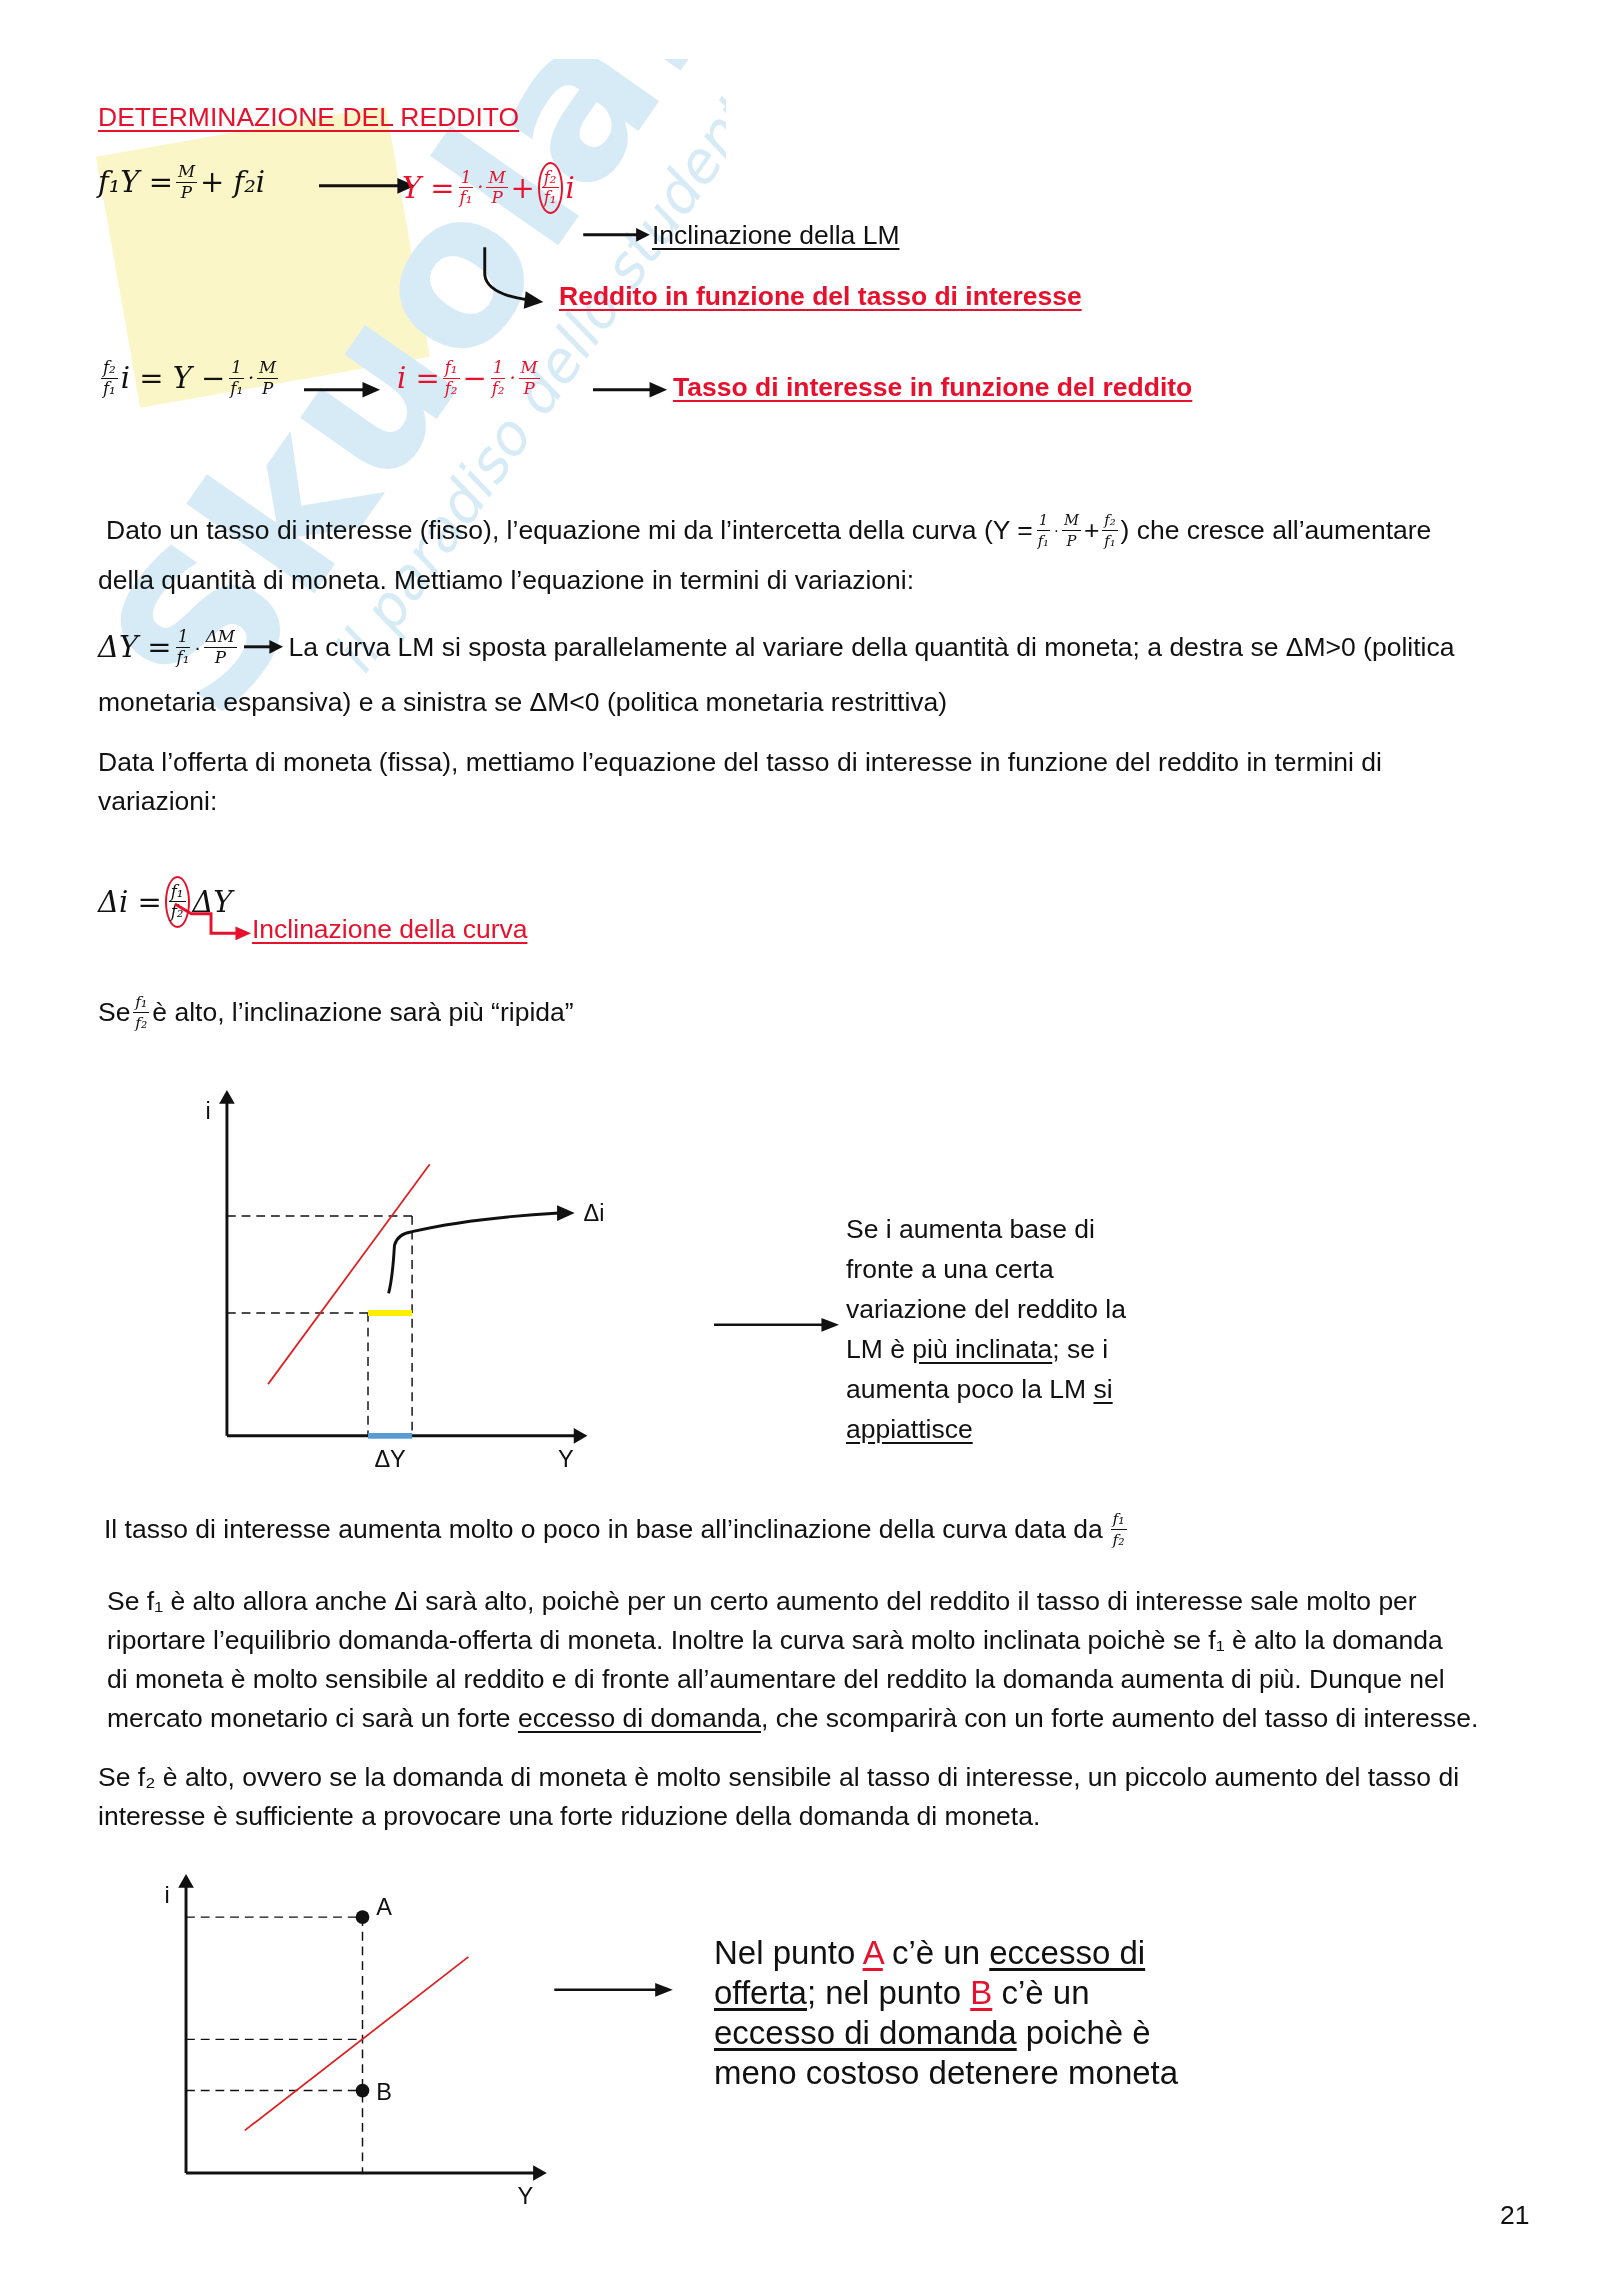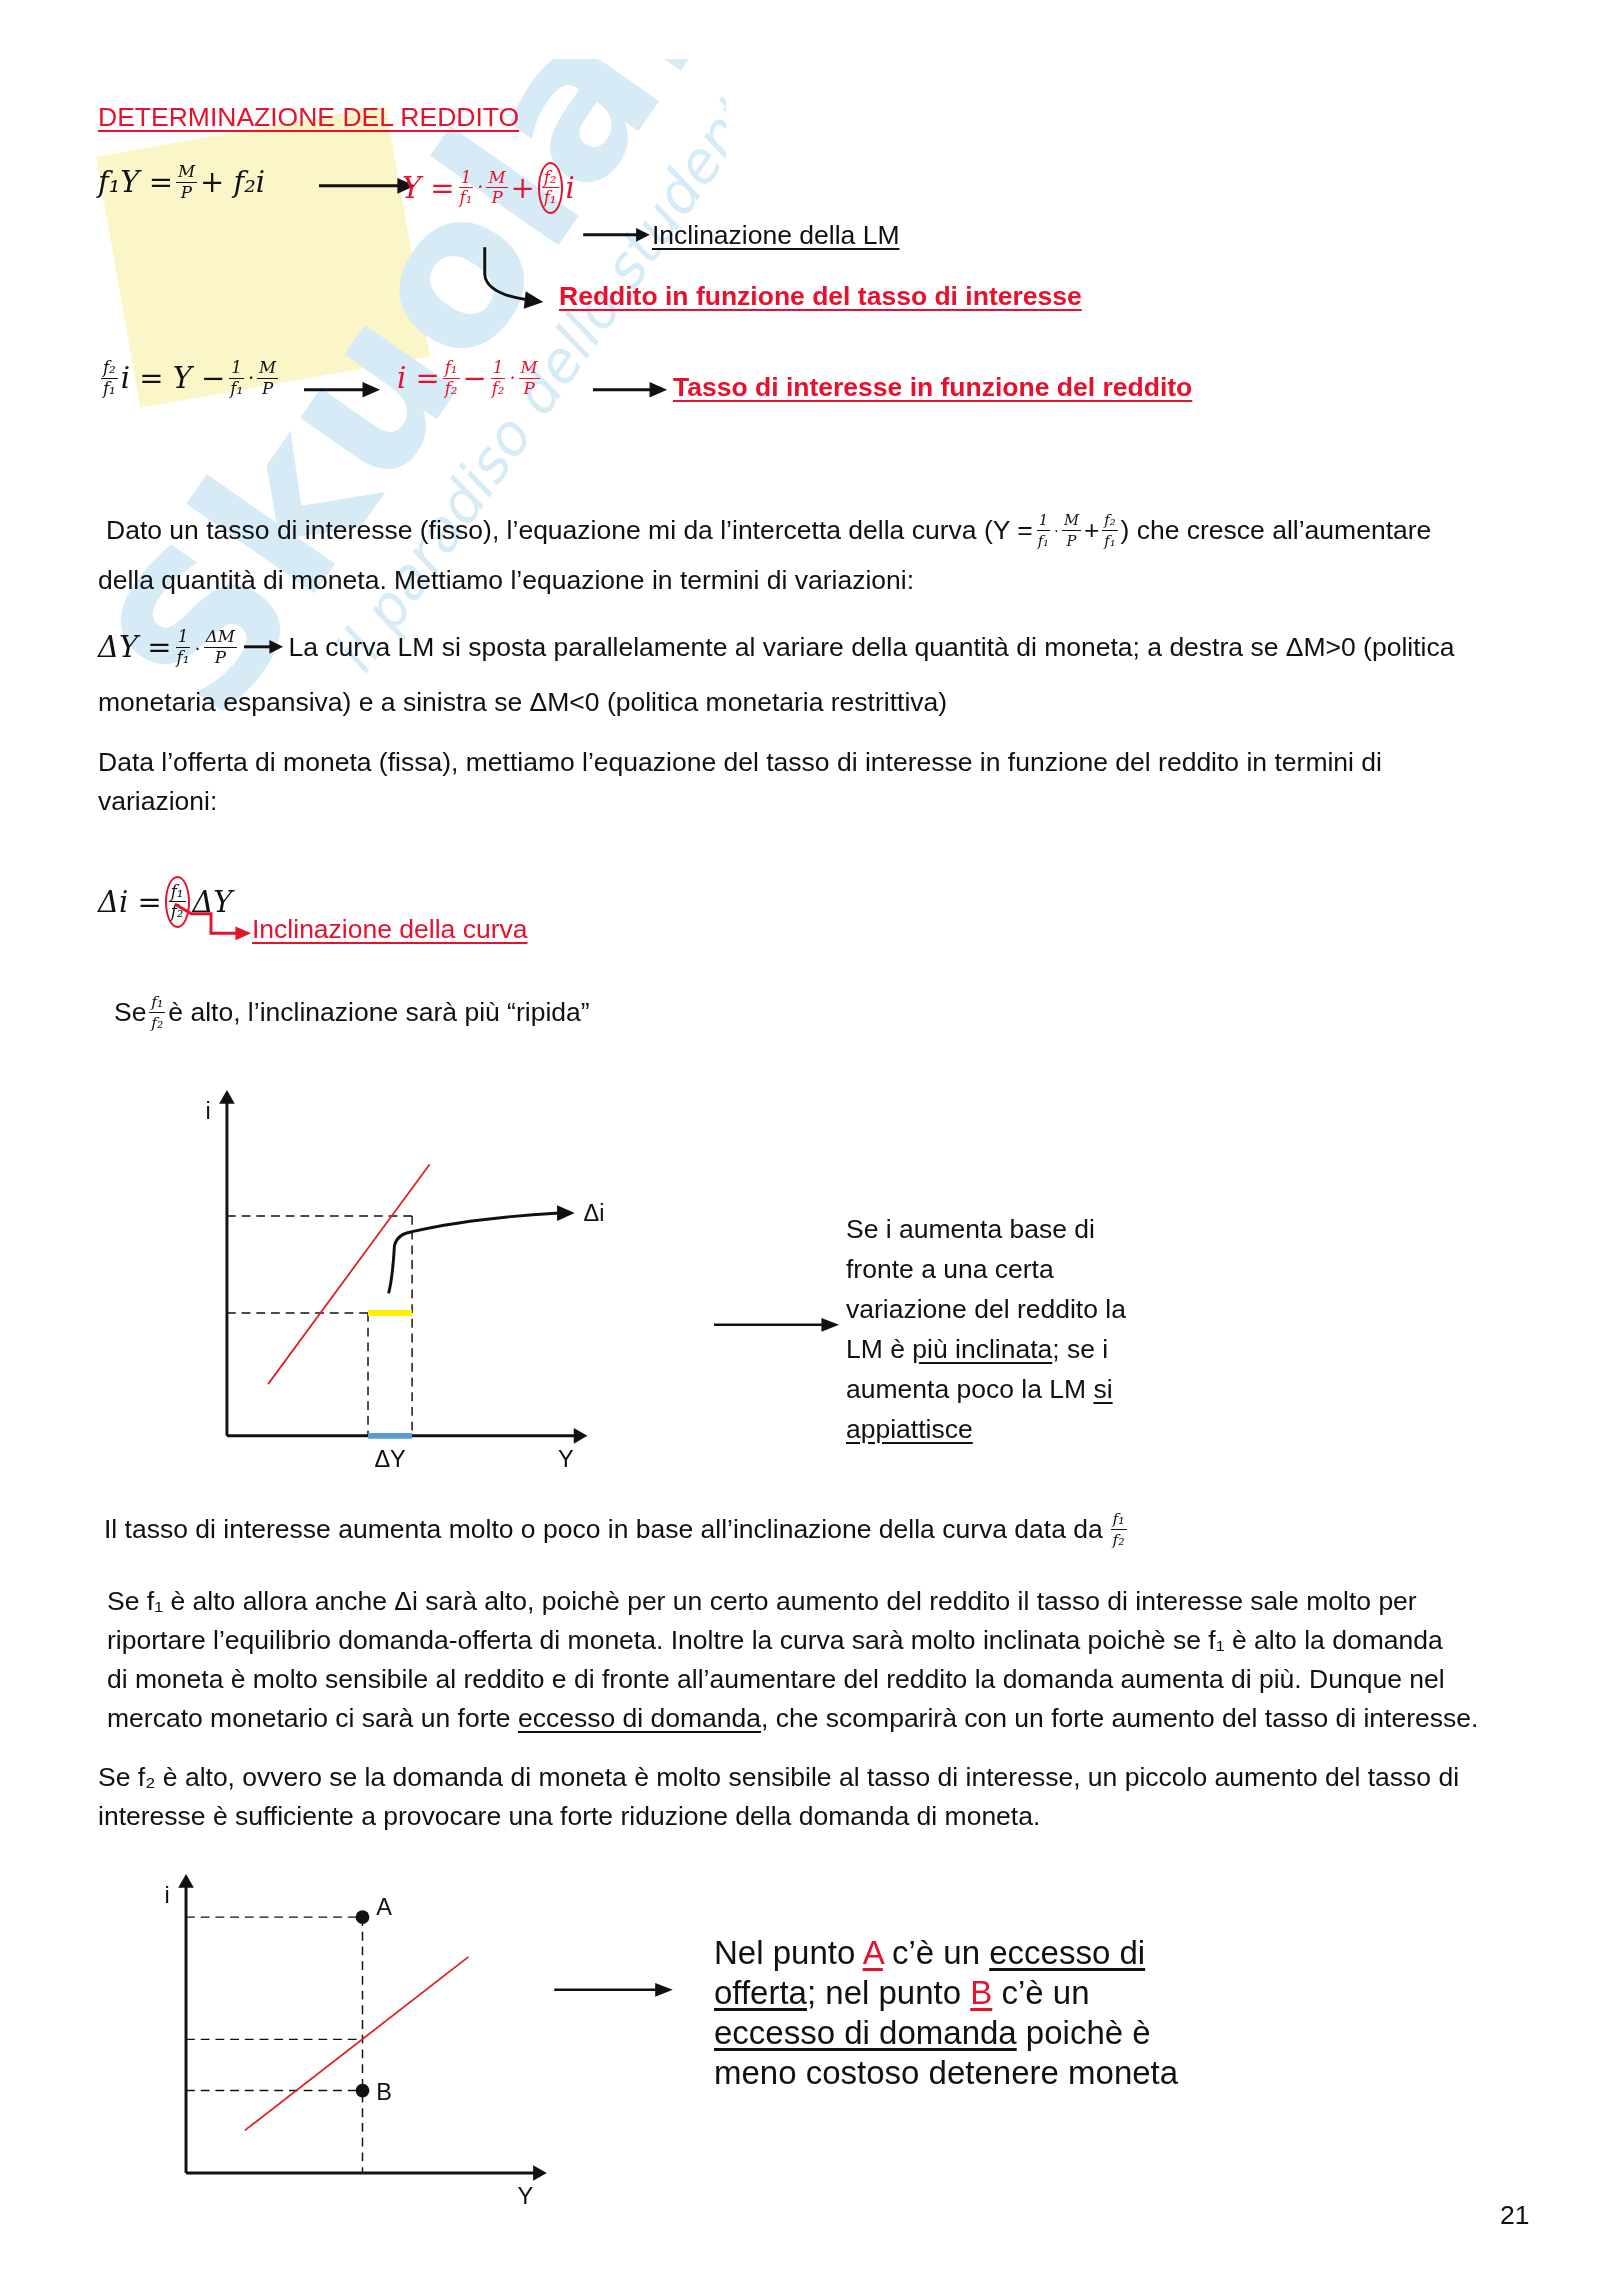--- a/index.html
+++ b/index.html
@@ -166,21 +166,21 @@
       <span class="den">f₂</span>
     </span>
   <span>ΔY</span>
 </div>
 <svg class="abs" style="left:167px; top:902px;" width="88" height="44" viewBox="0 0 90 45">
     <polyline points="8,2 25,12 45,12 45,32 72,32" fill="none" stroke="#e8112d" stroke-width="3"></polyline>
     <polygon points="70,25 86,32 70,39" fill="#e8112d"></polygon>
   </svg>
 <div class="abs txt red u" style="left:252px; top:910px;">Inclinazione della curva</div>
 
-<div class="abs txt" style="left:98px; top:992px; display:flex; align-items:center;margin-left:16px;">
+<div class="abs txt" style="left:98px; top:992px; display:flex; align-items:center;">
   <span>Se</span>
   <span class="frac math" style="font-size:15.7px;">
       <span class="num">f₁</span>
       <span class="den">f₂</span>
     </span>
   <span>è alto, l’inclinazione sarà più “ripida”</span>
 </div>
 
 <svg id="chart1" class="abs" style="left:176px; top:1078px;" width="529" height="412" viewBox="0 0 540 420">
     <line x1="52" y1="365" x2="408" y2="365" stroke="#111" stroke-width="3"></line>

